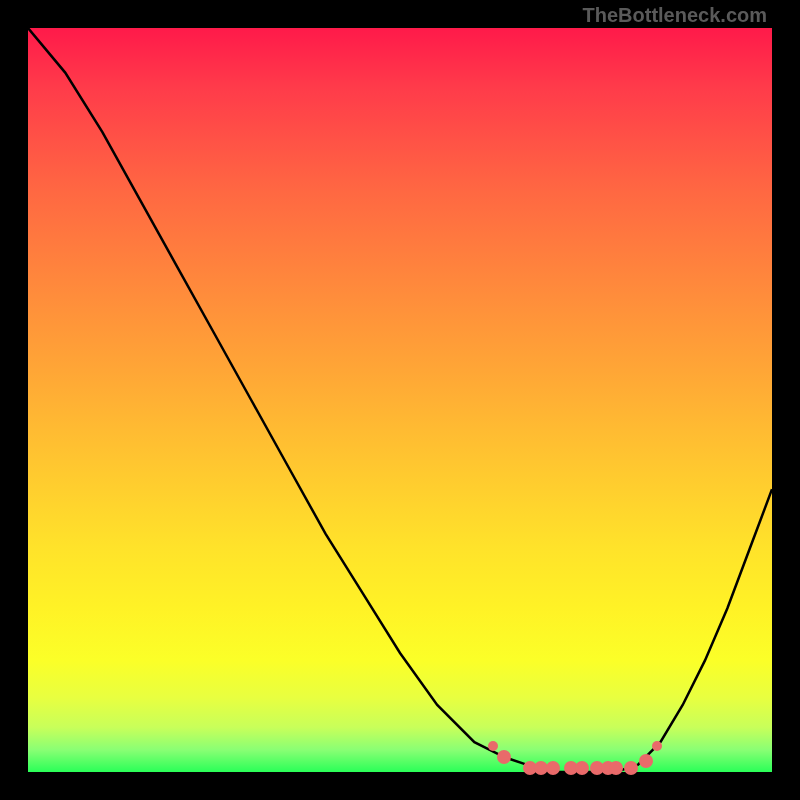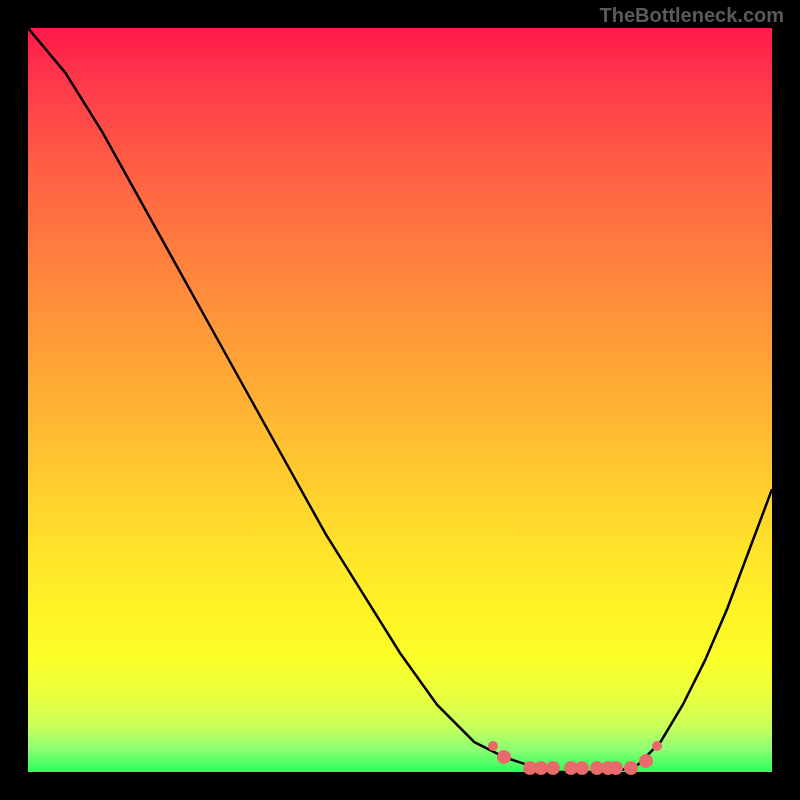--- a/index.html
+++ b/index.html
@@ -7,21 +7,21 @@
     width: 800px;
     height: 800px;
     background: #000000;
     position: relative;
     font-family: Arial, sans-serif;
     overflow: hidden;
   }
   .watermark {
     position: absolute;
     top: 4px;
-    right: 16px;
+    right: 33px;
     color: #5a5a5a;
     font-size: 20px;
     font-weight: bold;
     z-index: 10;
   }
   .plot-area {
     position: absolute;
     top: 28px;
     left: 28px;
     width: 744px;

